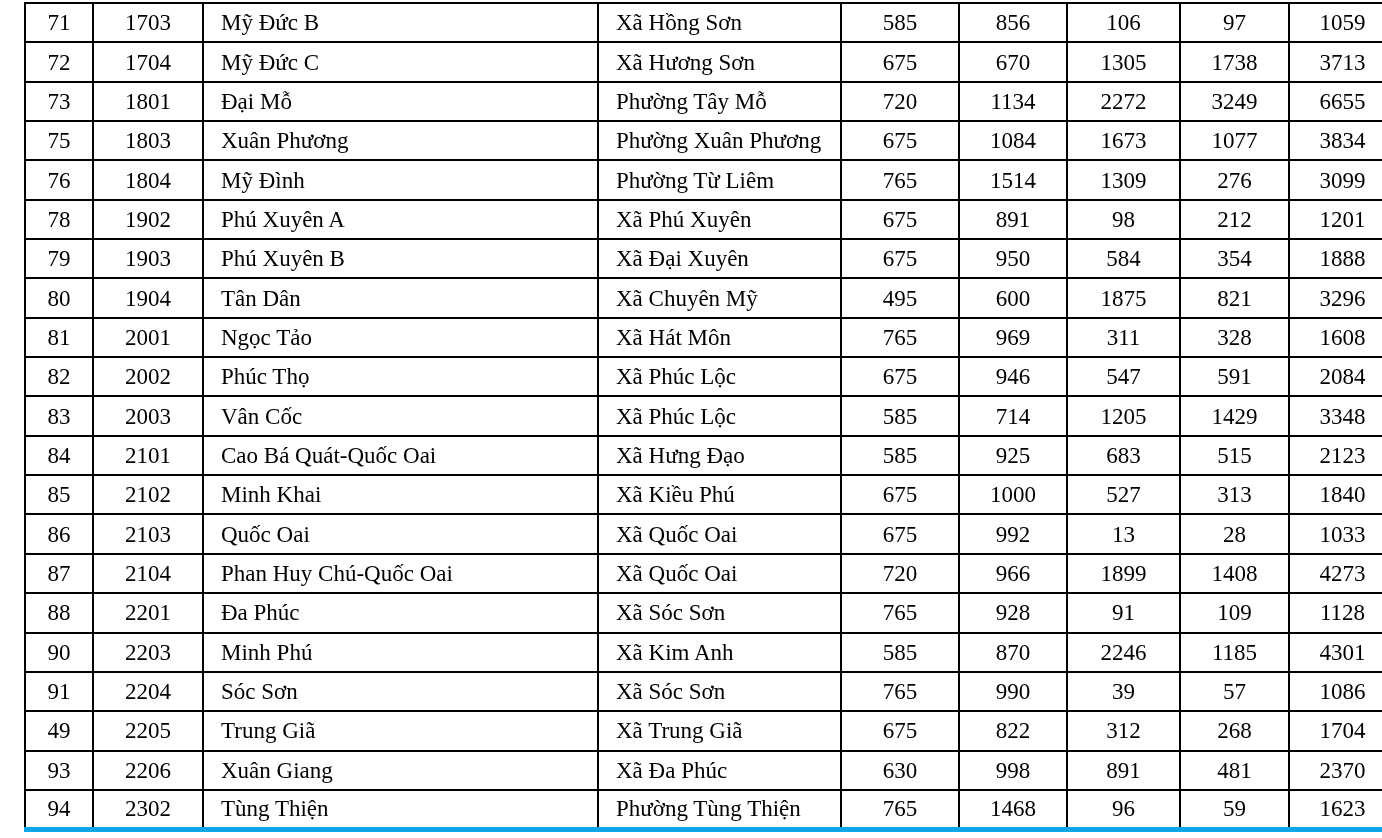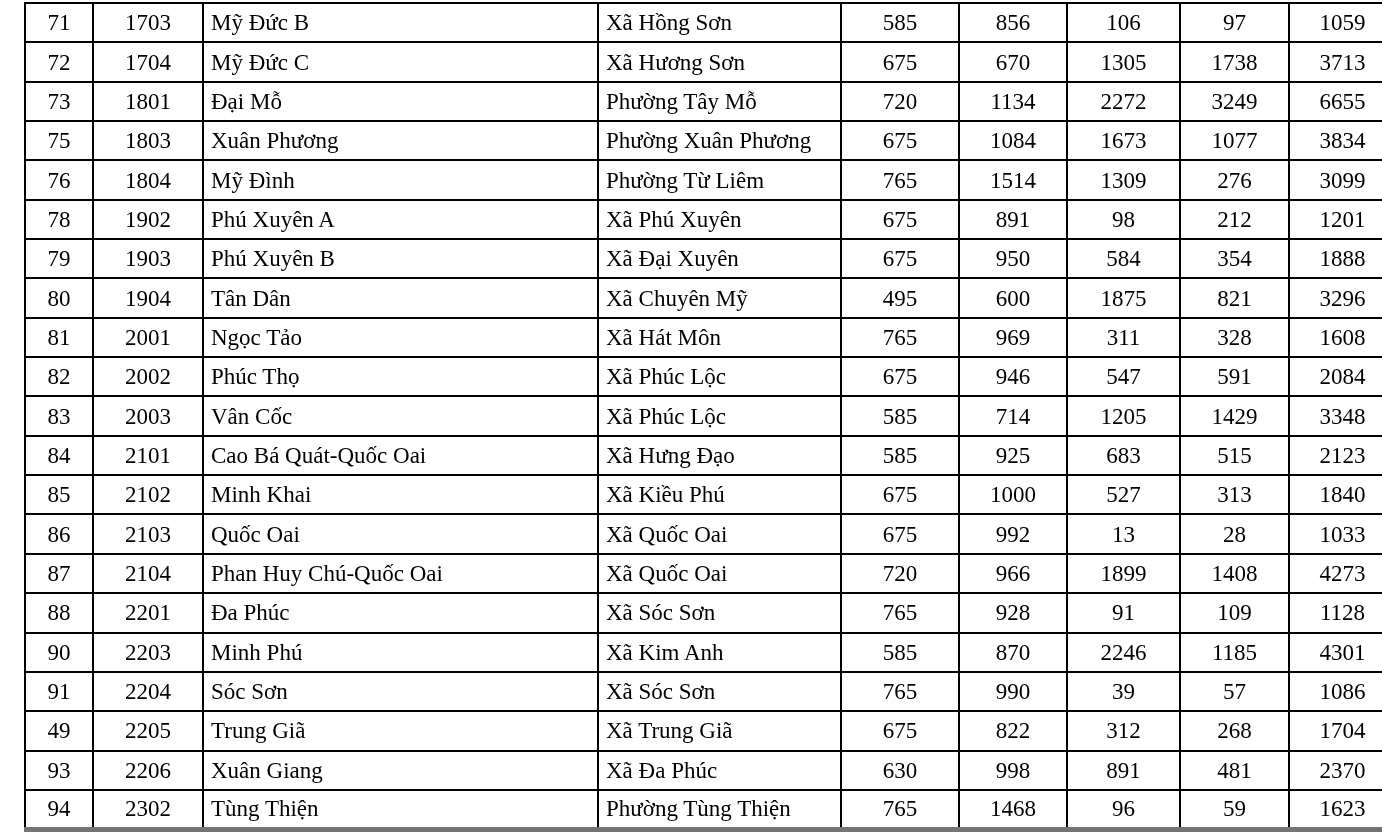--- a/index.html
+++ b/index.html
@@ -28,23 +28,23 @@
     border: 2px solid #000000;
     font-size: 23px;
     line-height: 1;
     padding: 0;
     overflow: hidden;
     white-space: nowrap;
     vertical-align: middle;
     background: #ffffff;
   }
   .data-table tr { height: 34.58px; }
-  .data-table tr:last-child td { border-bottom: 5px solid #737373; }
+  .data-table tr:last-child td { border-bottom: 5px solid #0ea5e9; }
   td.c-stt, td.c-code, td.c-num { text-align: center; }
-  td.c-name, td.c-commune { text-align: left; padding-left: 7px; }
+  td.c-name, td.c-commune { text-align: left; padding-left: 17px; }
 </style>
 </head>
 <body>
 
 <table class="data-table">
   <colgroup>
     <col style="width:68px">
     <col style="width:110px">
     <col style="width:395px">
     <col style="width:243px">

